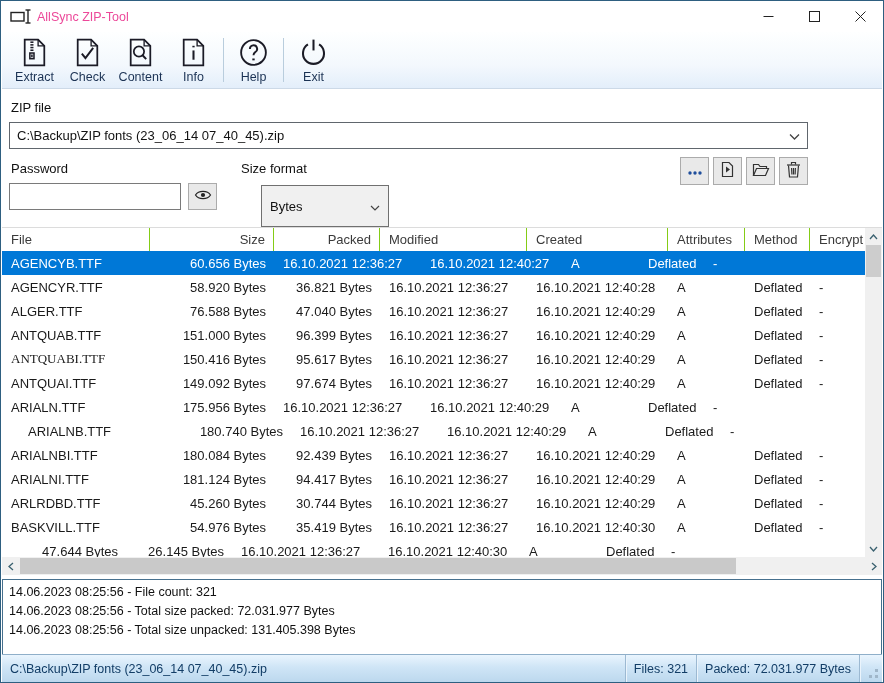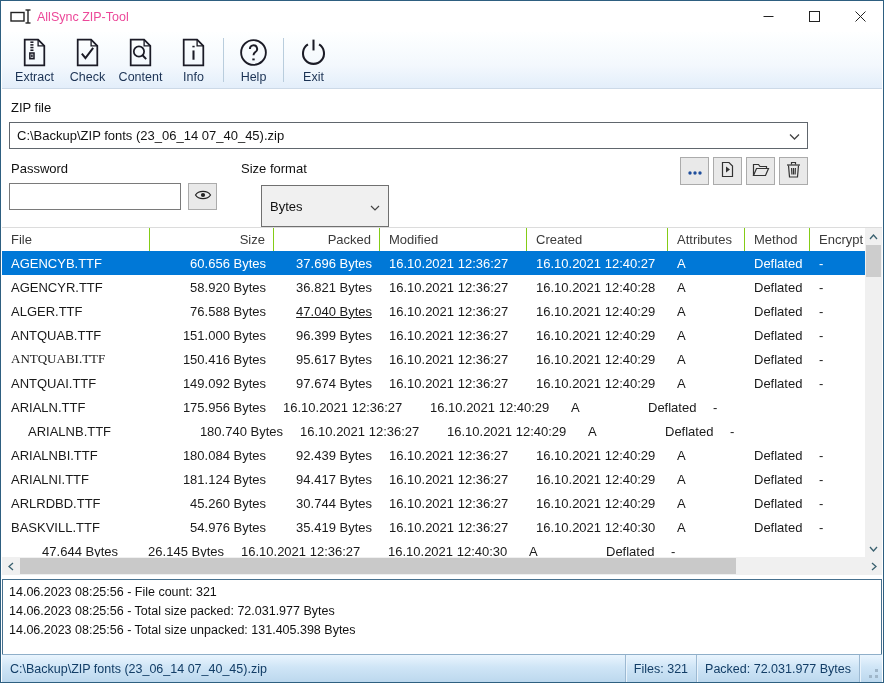--- a/index.html
+++ b/index.html
@@ -267,41 +267,40 @@
         <div class="hcell left" style="width: 147px;">Modified</div>
         <div class="hcell left" style="width: 141px;">Created</div>
         <div class="hcell left" style="width: 77px;">Attributes</div>
         <div class="hcell left" style="width: 65px;">Method</div>
         <div class="hcell left" style="width: 80px;">Encrypt</div>
       </div>
     <div class="tbody">
         <div class="trow selected">
           <div class="tcell left" style="width: 148px;">AGENCYB.TTF</div>
           <div class="tcell right" style="width: 124px;">60.656 Bytes</div>
-          <div class="tcell right" style="width: 106px;">37.696 Bytes</div>
           <div class="tcell left" style="width: 147px;">16.10.2021 12:36:27</div>
           <div class="tcell left" style="width: 141px;">16.10.2021 12:40:27</div>
           <div class="tcell left" style="width: 77px;">A</div>
           <div class="tcell left" style="width: 65px;">Deflated</div>
           <div class="tcell left" style="width: 80px;">-</div>
         </div>
         <div class="trow">
           <div class="tcell left" style="width: 148px;">AGENCYR.TTF</div>
           <div class="tcell right" style="width: 124px;">58.920 Bytes</div>
           <div class="tcell right" style="width: 106px;">36.821 Bytes</div>
           <div class="tcell left" style="width: 147px;">16.10.2021 12:36:27</div>
           <div class="tcell left" style="width: 141px;">16.10.2021 12:40:28</div>
           <div class="tcell left" style="width: 77px;">A</div>
           <div class="tcell left" style="width: 65px;">Deflated</div>
           <div class="tcell left" style="width: 80px;">-</div>
         </div>
         <div class="trow">
           <div class="tcell left" style="width: 148px;">ALGER.TTF</div>
           <div class="tcell right" style="width: 124px;">76.588 Bytes</div>
-          <div class="tcell right" style="width: 106px; text-decoration: underline;">47.040 Bytes</div>
+          <div class="tcell right" style="width: 106px;">47.040 Bytes</div>
           <div class="tcell left" style="width: 147px;">16.10.2021 12:36:27</div>
           <div class="tcell left" style="width: 141px;">16.10.2021 12:40:29</div>
           <div class="tcell left" style="width: 77px;">A</div>
           <div class="tcell left" style="width: 65px;">Deflated</div>
           <div class="tcell left" style="width: 80px;">-</div>
         </div>
         <div class="trow">
           <div class="tcell left" style="width: 148px;">ANTQUAB.TTF</div>
           <div class="tcell right" style="width: 124px;">151.000 Bytes</div>
           <div class="tcell right" style="width: 106px;">96.399 Bytes</div>

